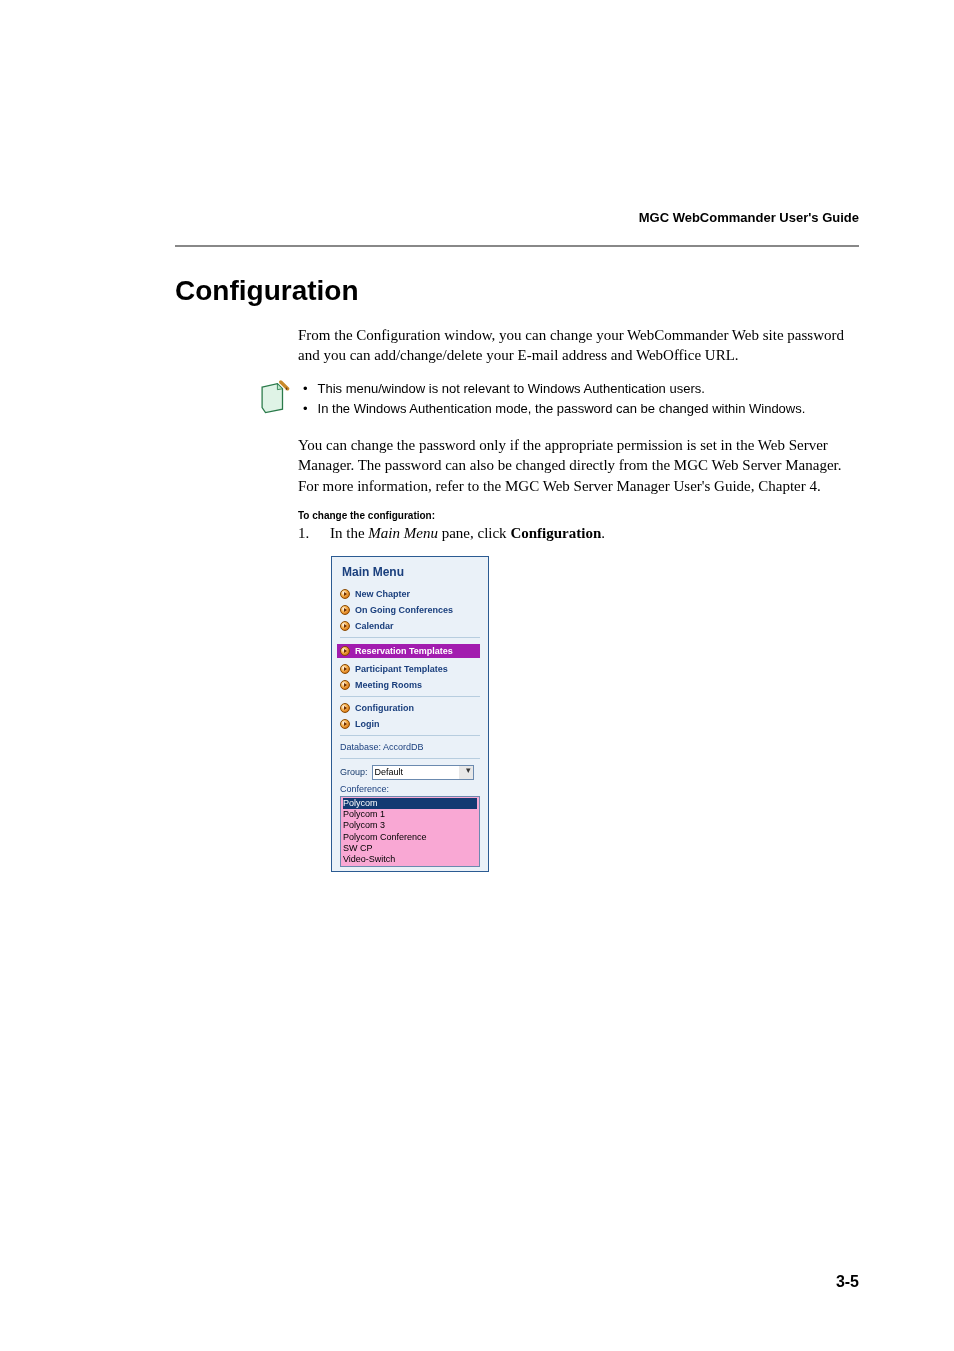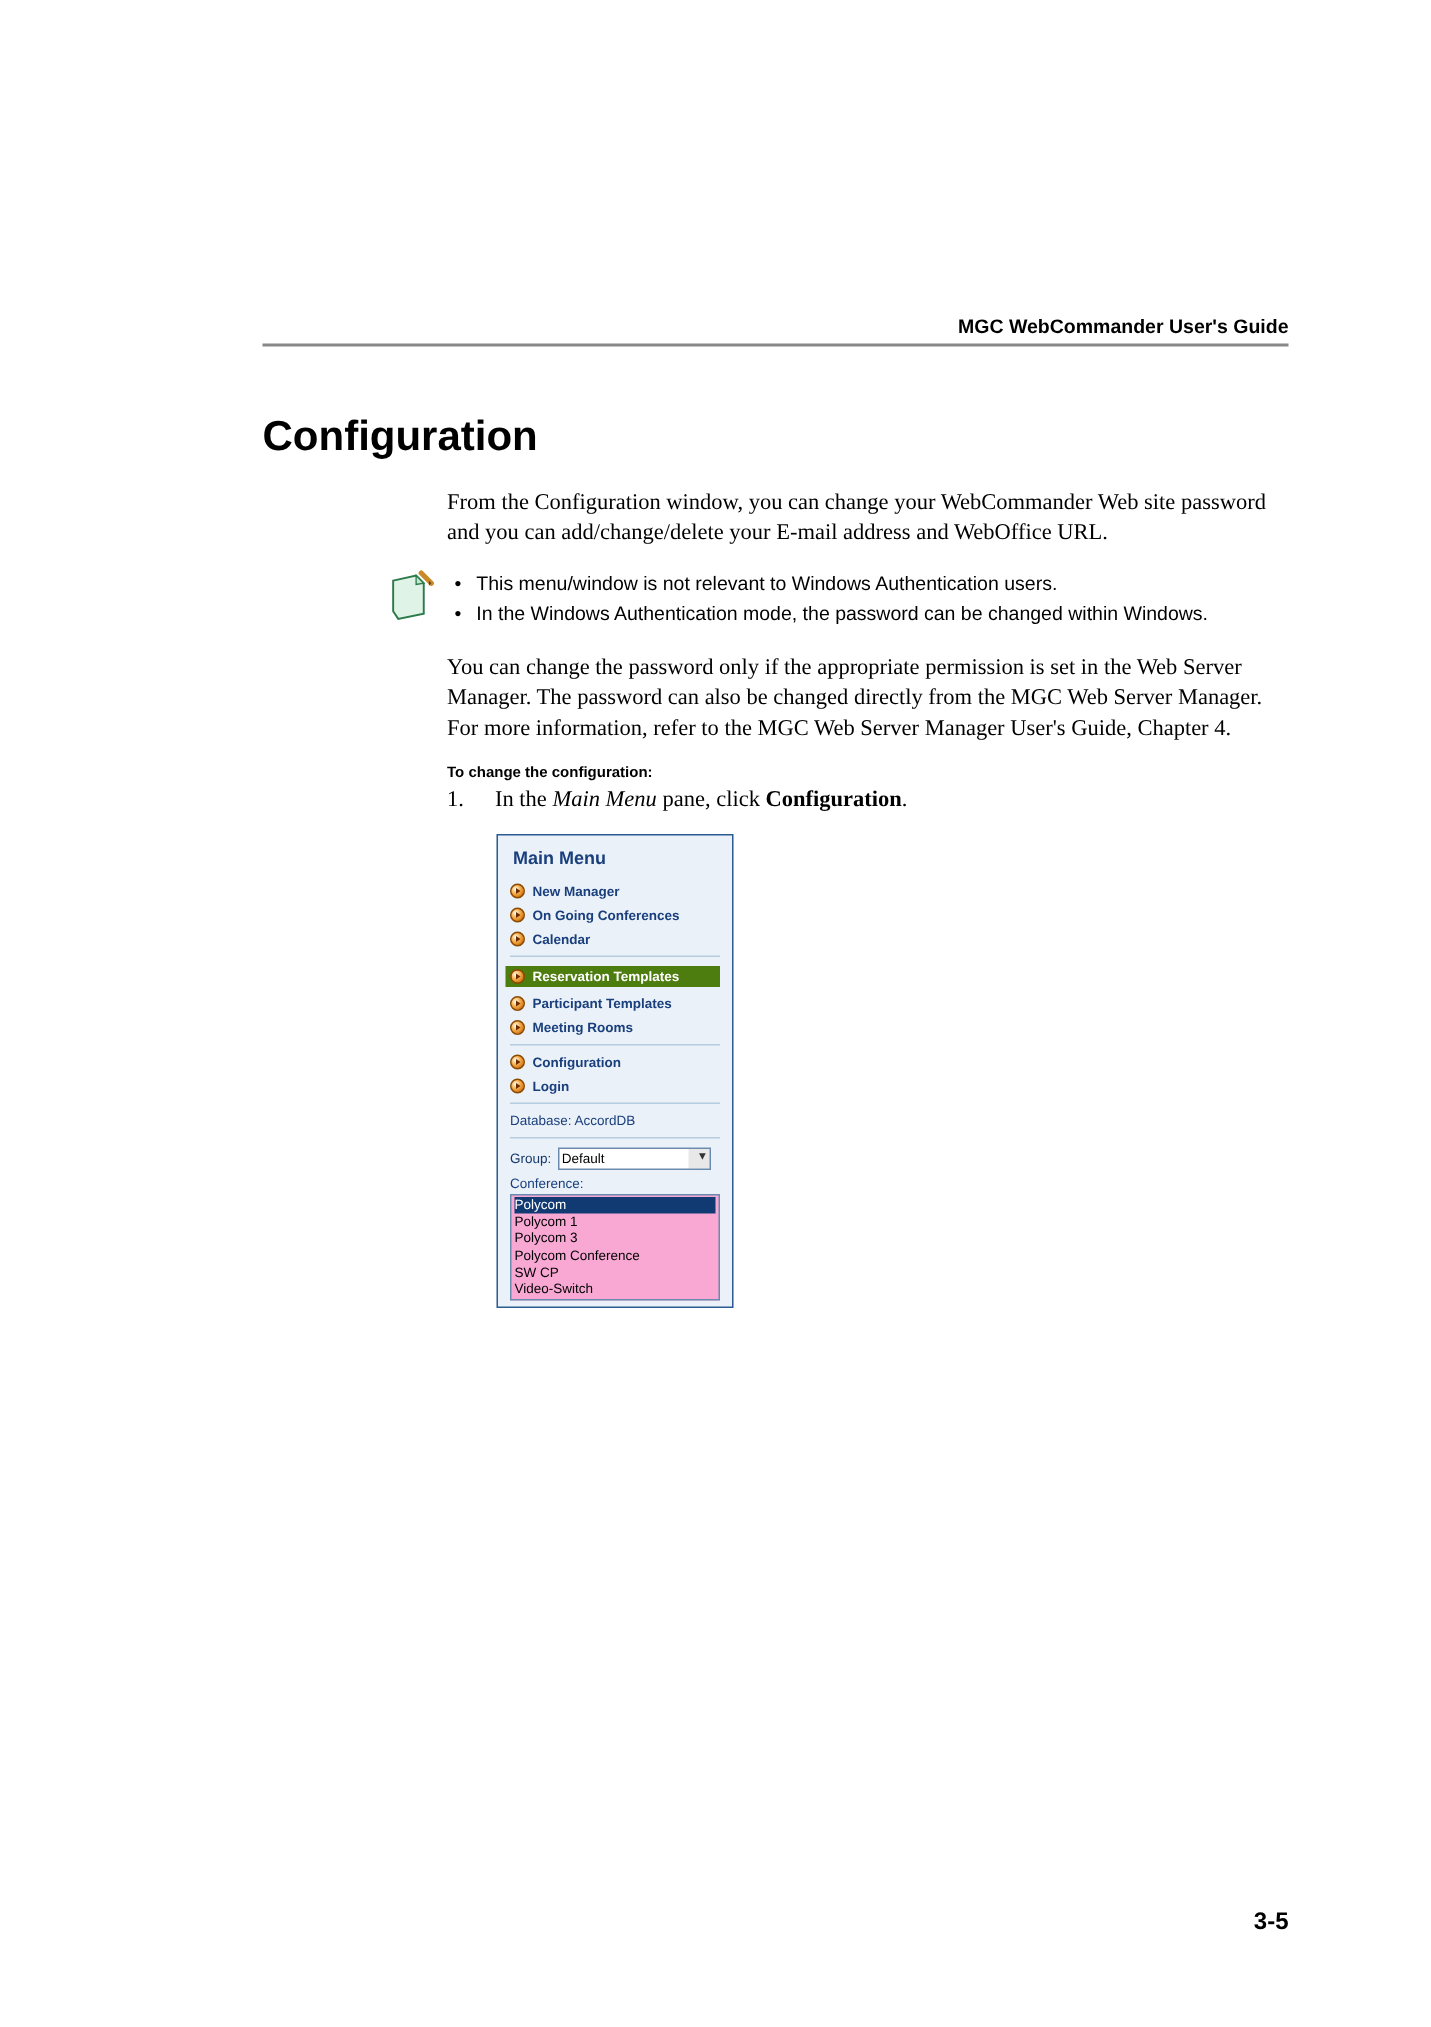--- a/index.html
+++ b/index.html
@@ -18,21 +18,21 @@
     }
     .header-bar {
       position: absolute;
       top: 210px;
       left: 175px;
       right: 95px;
       text-align: right;
       font-family: Arial, Helvetica, sans-serif;
       font-weight: bold;
       font-size: 13px;
-      padding-bottom: 4px;
+      padding-bottom: 20px;
       border-bottom: 2px solid #888;
     }
     .content {
       margin-top: 75px;
     }
     h1.section-title {
       font-family: Arial, Helvetica, sans-serif;
       font-weight: bold;
       font-size: 28px;
       margin-bottom: 18px;
@@ -97,21 +97,21 @@
       padding-left: 2px;
     }
     .mm-item {
       display: flex; align-items: center; gap: 5px;
       margin: 3px 0 6px 0;
       font-weight: bold;
       color: #1a3f7d;
       cursor: pointer;
     }
     .mm-item.selected {
-      background: #4d7c0f;
+      background: #a21caf;
       color: #fff;
       padding: 2px 3px;
       margin-left: -3px;
     }
     .mm-bullet {
       width: 10px; height: 10px; border-radius: 50%;
       background: radial-gradient(circle at 35% 35%, #fff, #f6b14d 40%, #c95c00 90%);
       flex: 0 0 10px;
       border: 1px solid #8a4a00;
       display:flex;align-items:center;justify-content:center;
@@ -190,21 +190,21 @@
       <span class="step-text">
         <span>In the </span><em>Main Menu</em><span> pane, click </span><b>Configuration</b><span>.</span>
       </span>
     </div>
 
     <div class="screenshot">
       <div class="mm-title">Main Menu</div>
 
       <div class="mm-item">
         <span class="mm-bullet"></span>
-        <span>New Manager</span>
+        <span>New Chapter</span>
       </div>
       <div class="mm-item">
         <span class="mm-bullet"></span>
         <span>On Going Conferences</span>
       </div>
       <div class="mm-item">
         <span class="mm-bullet"></span>
         <span>Calendar</span>
       </div>
 

